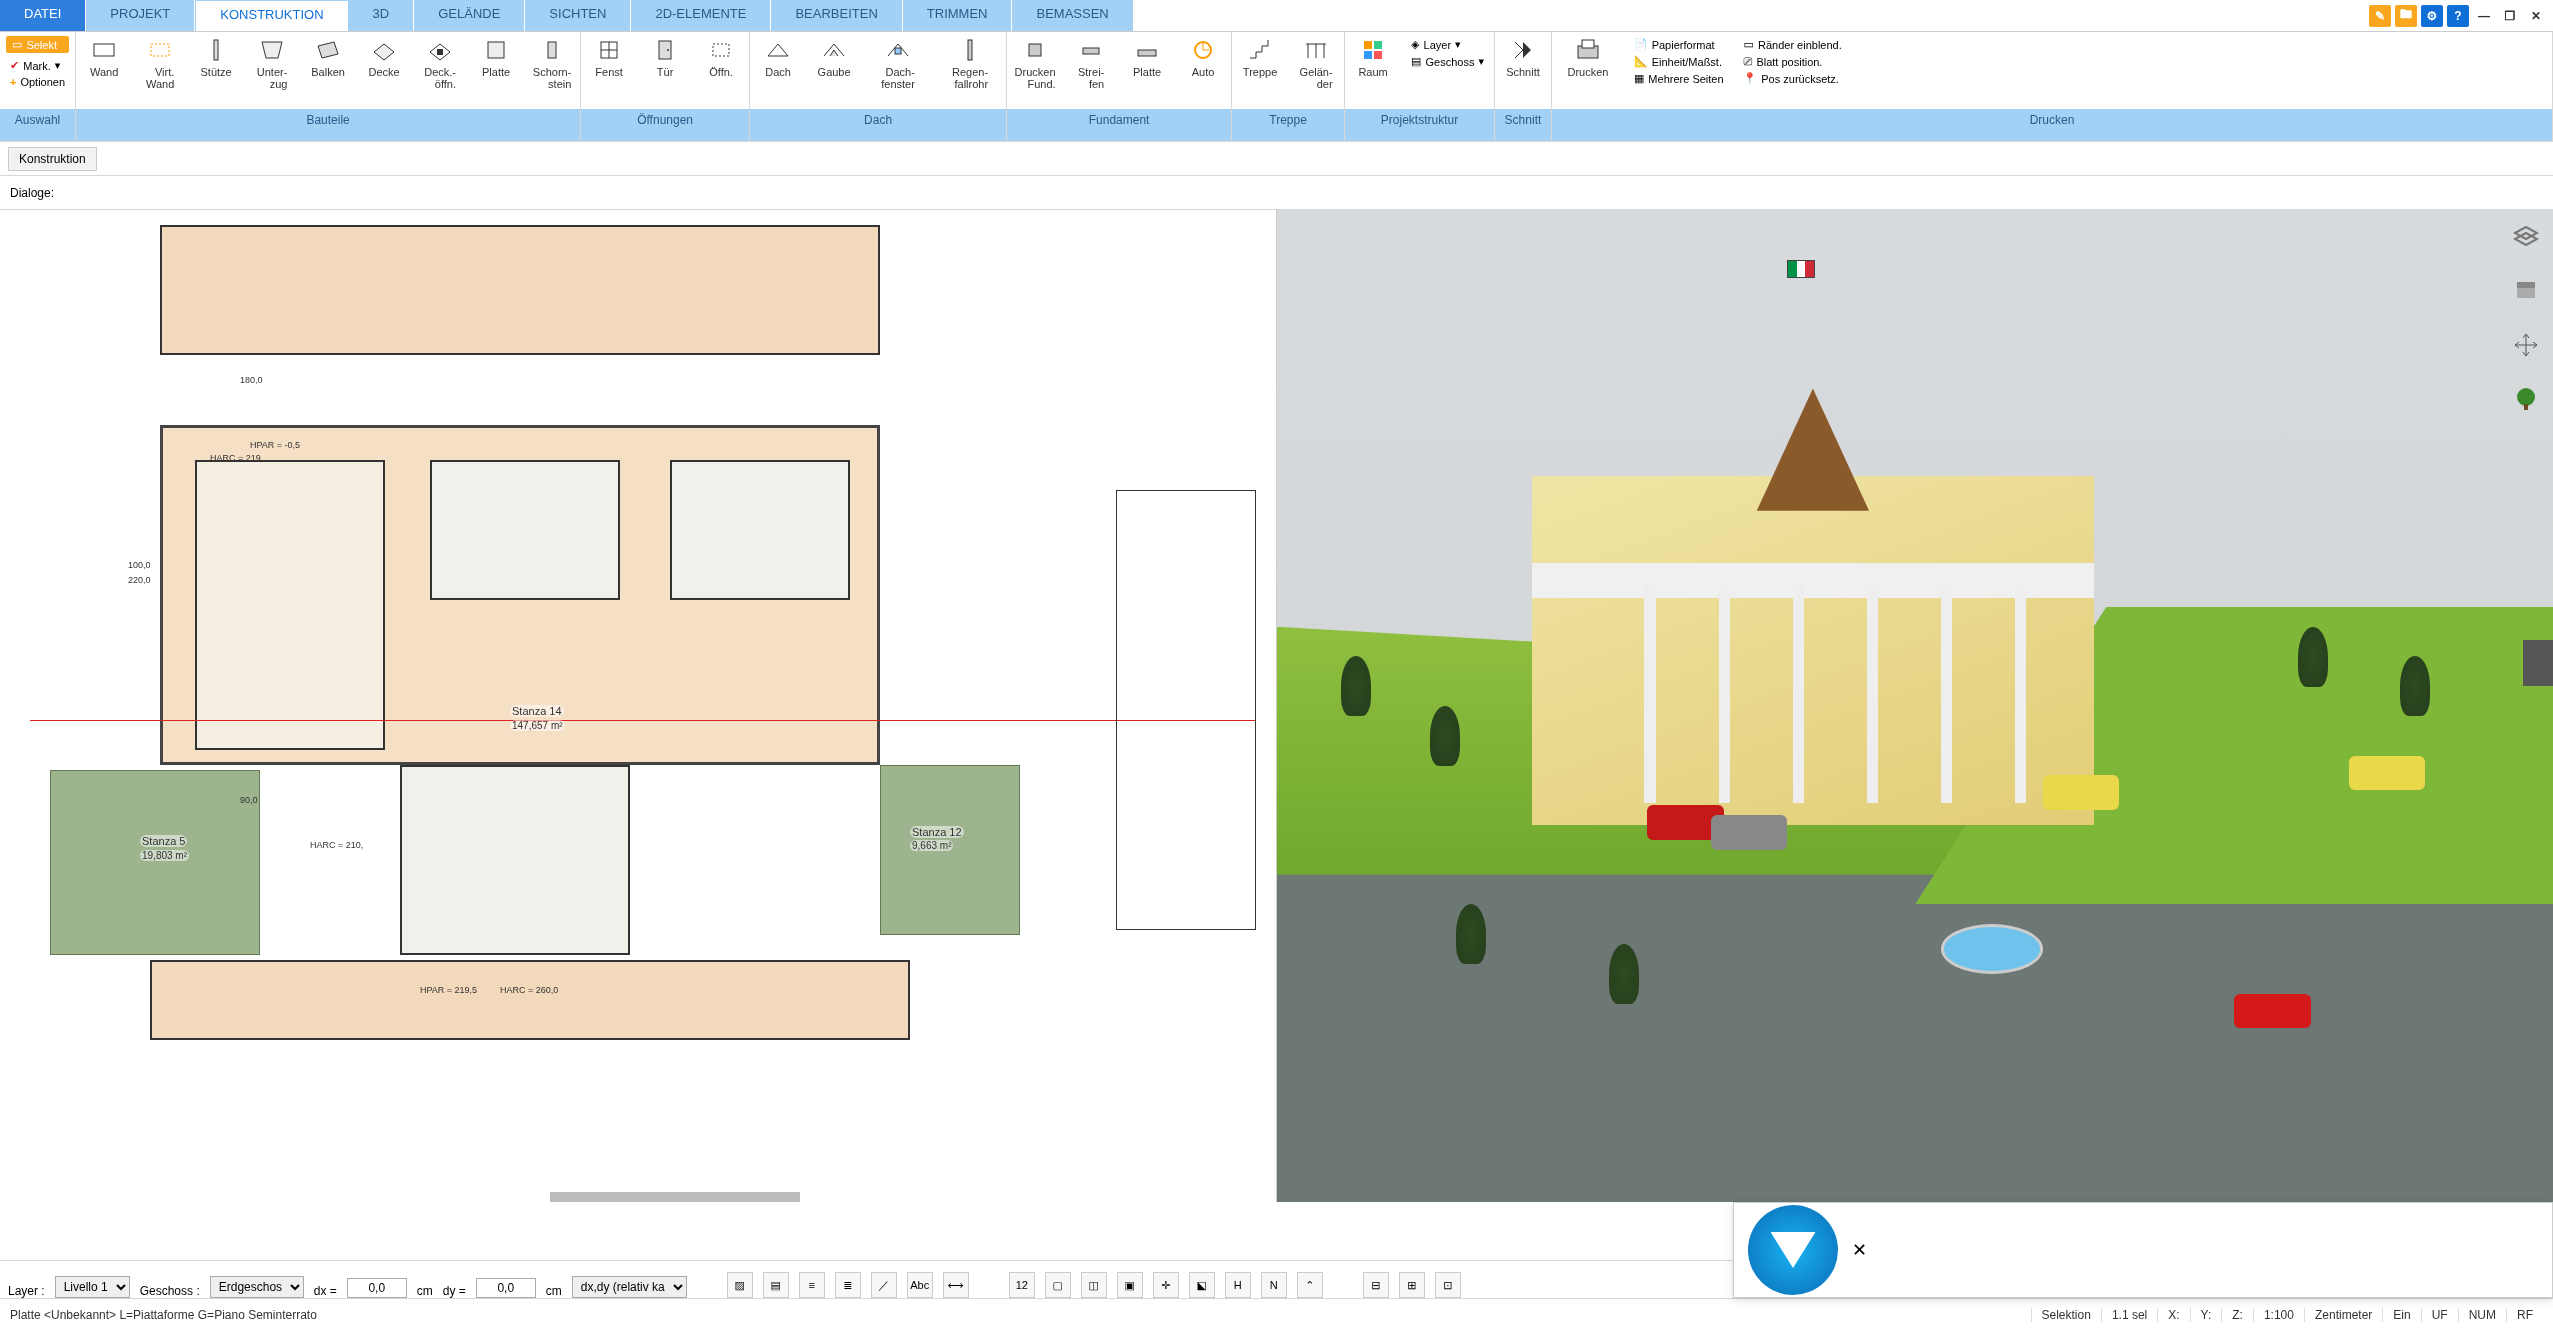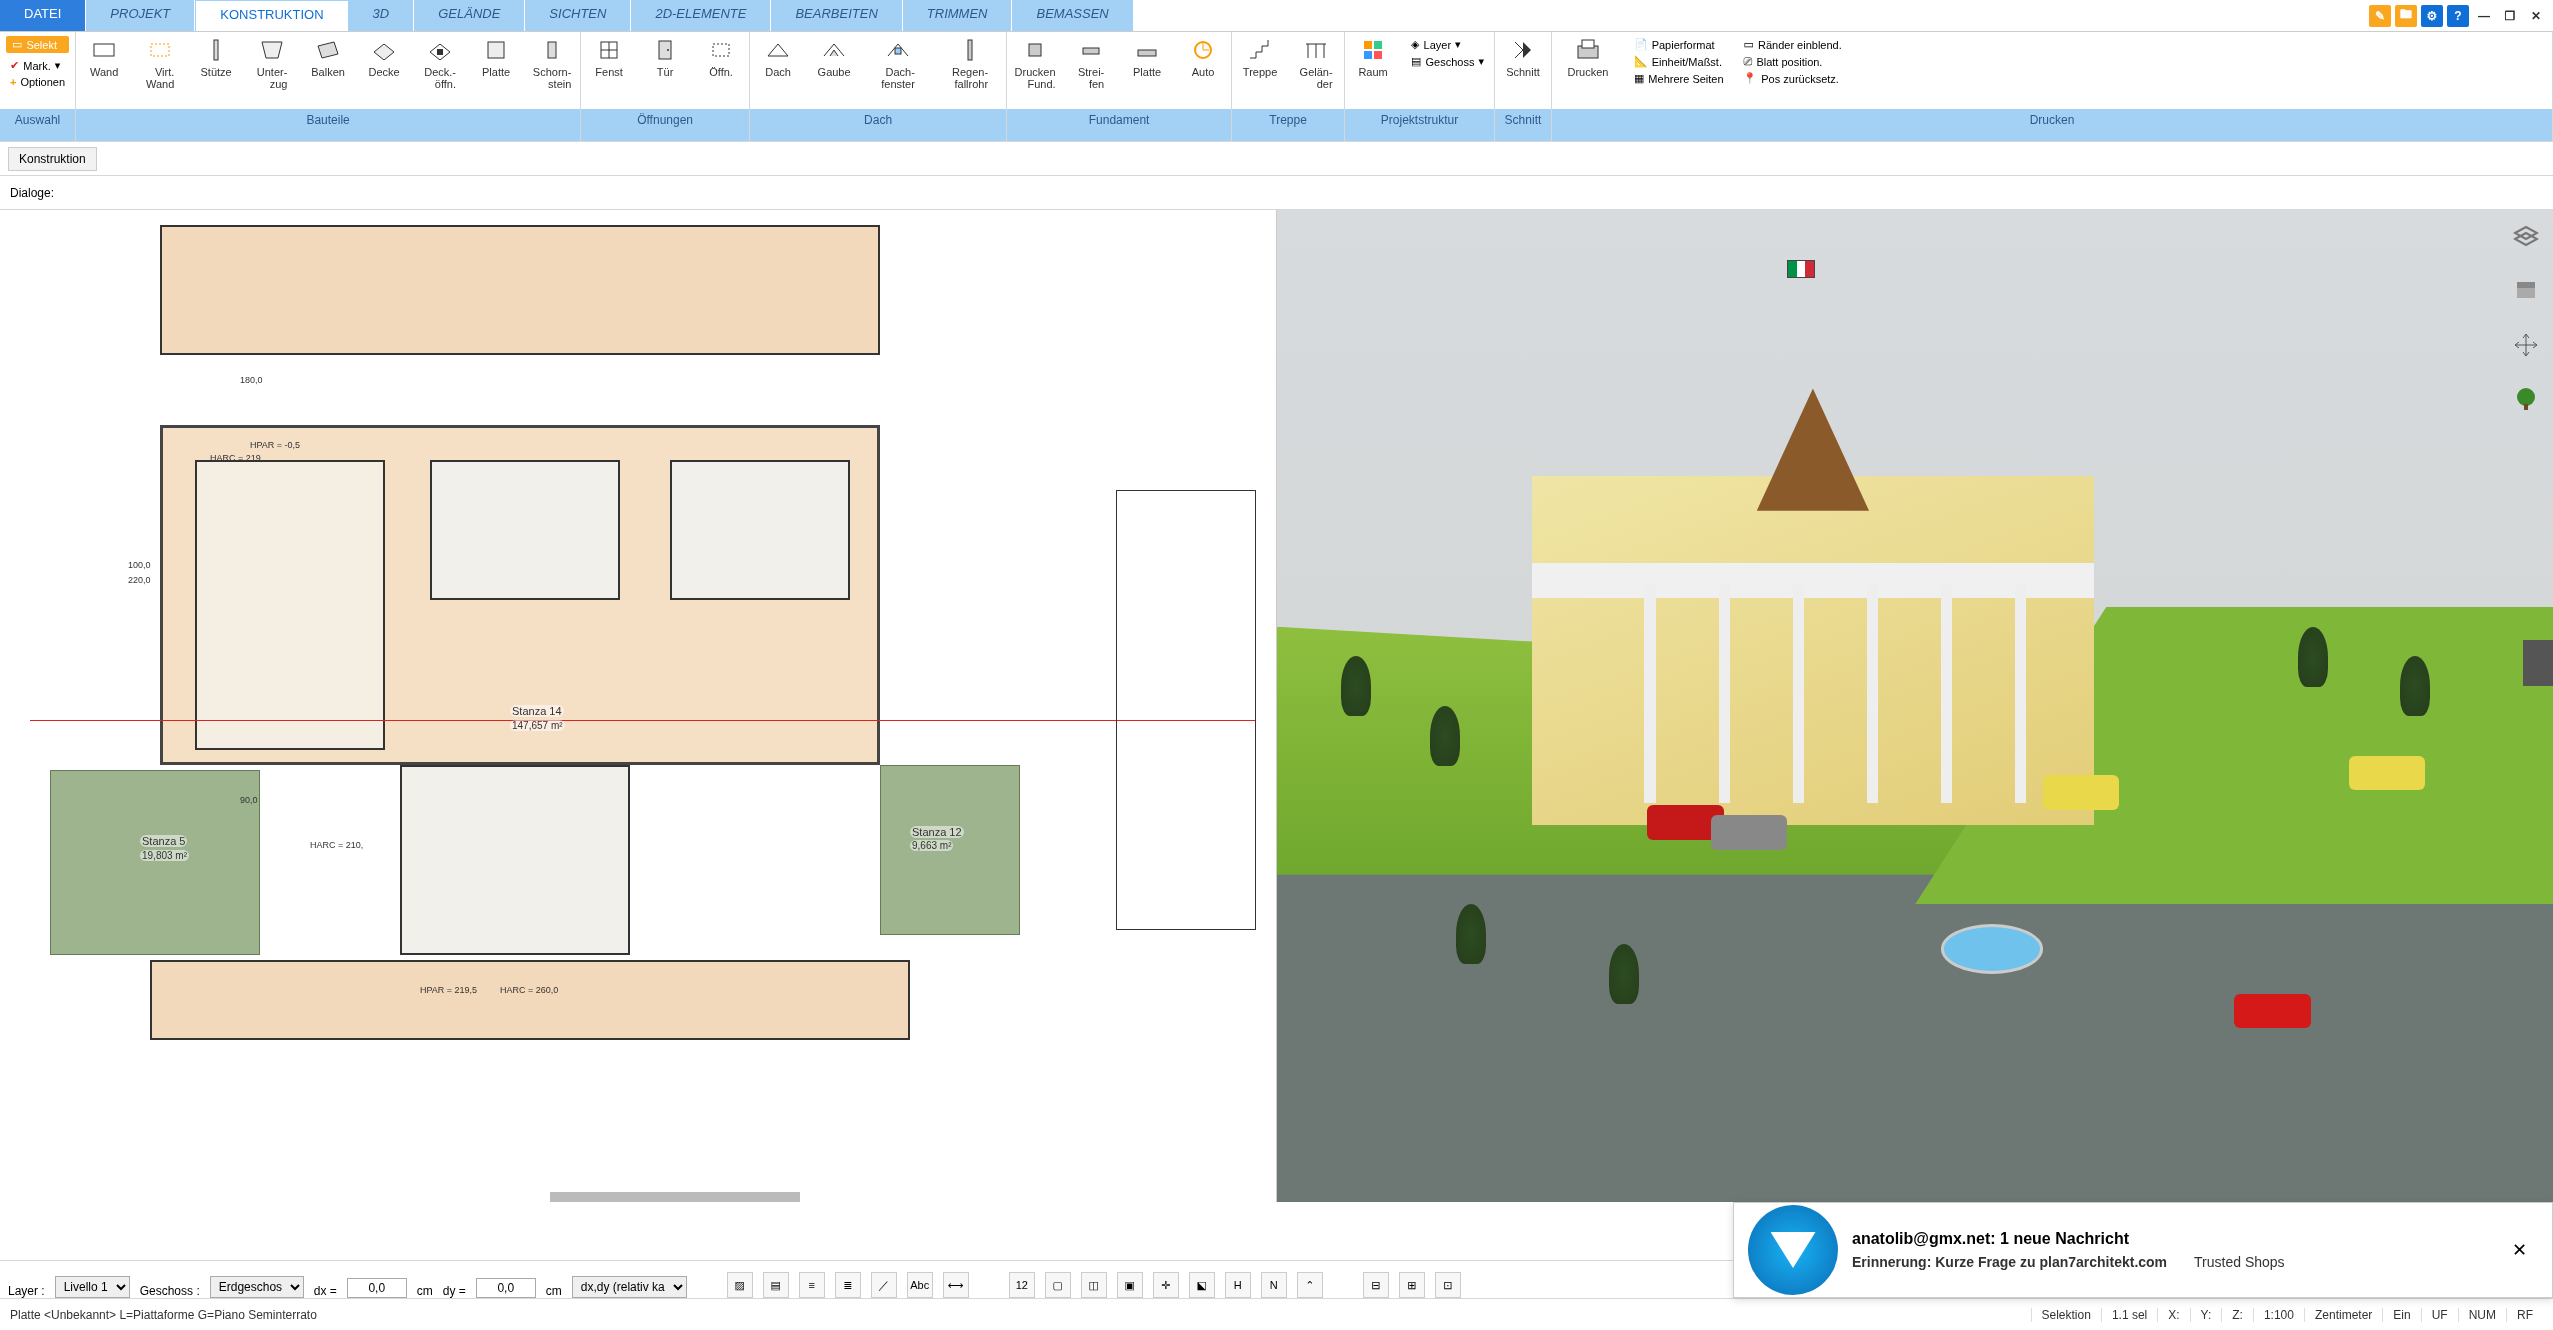--- a/index.html
+++ b/index.html
@@ -2,21 +2,21 @@
 <html><head>
 <meta charset="utf-8">
 <style>
 * { margin:0; padding:0; box-sizing:border-box; }
 body { font-family:"Segoe UI",Tahoma,sans-serif; font-size:11px; background:#fff; overflow:hidden; width:2553px; height:1330px; position:relative; }
 
 
 .menubar { display:flex; height:32px; background:#fff; border-bottom:1px solid #ccc; position:relative; }
 .menubar .tab { padding:6px 24px; font-size:13px; cursor:pointer; border-right:1px solid #fff; }
 .menubar .tab.file { background:#2e7fdd; color:#fff; }
-.menubar .tab.norm { background:#a3d1f5; color:#2b5a8a;font-style:italic; }
+.menubar .tab.norm { background:#a3d1f5; color:#2b5a8a; }
 .menubar .tab.active { background:#fff; color:#0f6fd6; border:1px solid #a3d1f5; border-bottom:none; }
 .menubar .right { margin-left:auto; display:flex; align-items:center; gap:4px; padding-right:6px; }
 .menubar .right .ctl { width:22px; height:22px; display:flex; align-items:center; justify-content:center; cursor:pointer; color:#fff; background:#faa61e; font-size:12px; font-weight:bold; border-radius:2px; }
 .menubar .right .ctl.blue { background:#0f6fd6; }
 .menubar .right .ctl.plain { background:transparent; color:#333; }
 
 
 .ribbon { display:flex; height:110px; background:#fff; border-bottom:1px solid #d7d7d7; }
 .group { display:flex; flex-direction:column; border-right:1px solid #d7d7d7; }
 .group-body { display:flex; flex:1; }
@@ -570,18 +570,14 @@
   <span class="cell">1:100</span>
   <span class="cell">Zentimeter</span>
   <span class="cell">Ein</span>
   <span class="cell">UF</span>
   <span class="cell">NUM</span>
   <span class="cell">RF</span>
 </div>
 
 <div class="toast">
   <div class="tico"></div>
-  <div class="tbody">
-    <div class="tline1">anatolib@gmx.net: 1 neue Nachricht</div>
-    <div class="tline2"><b>Erinnerung: Kurze Frage zu plan7architekt.com</b> &nbsp; &nbsp; &nbsp; <span>Trusted Shops</span></div>
-  </div>
   <div class="tclose">✕</div>
 </div>
 
 </body></html>

